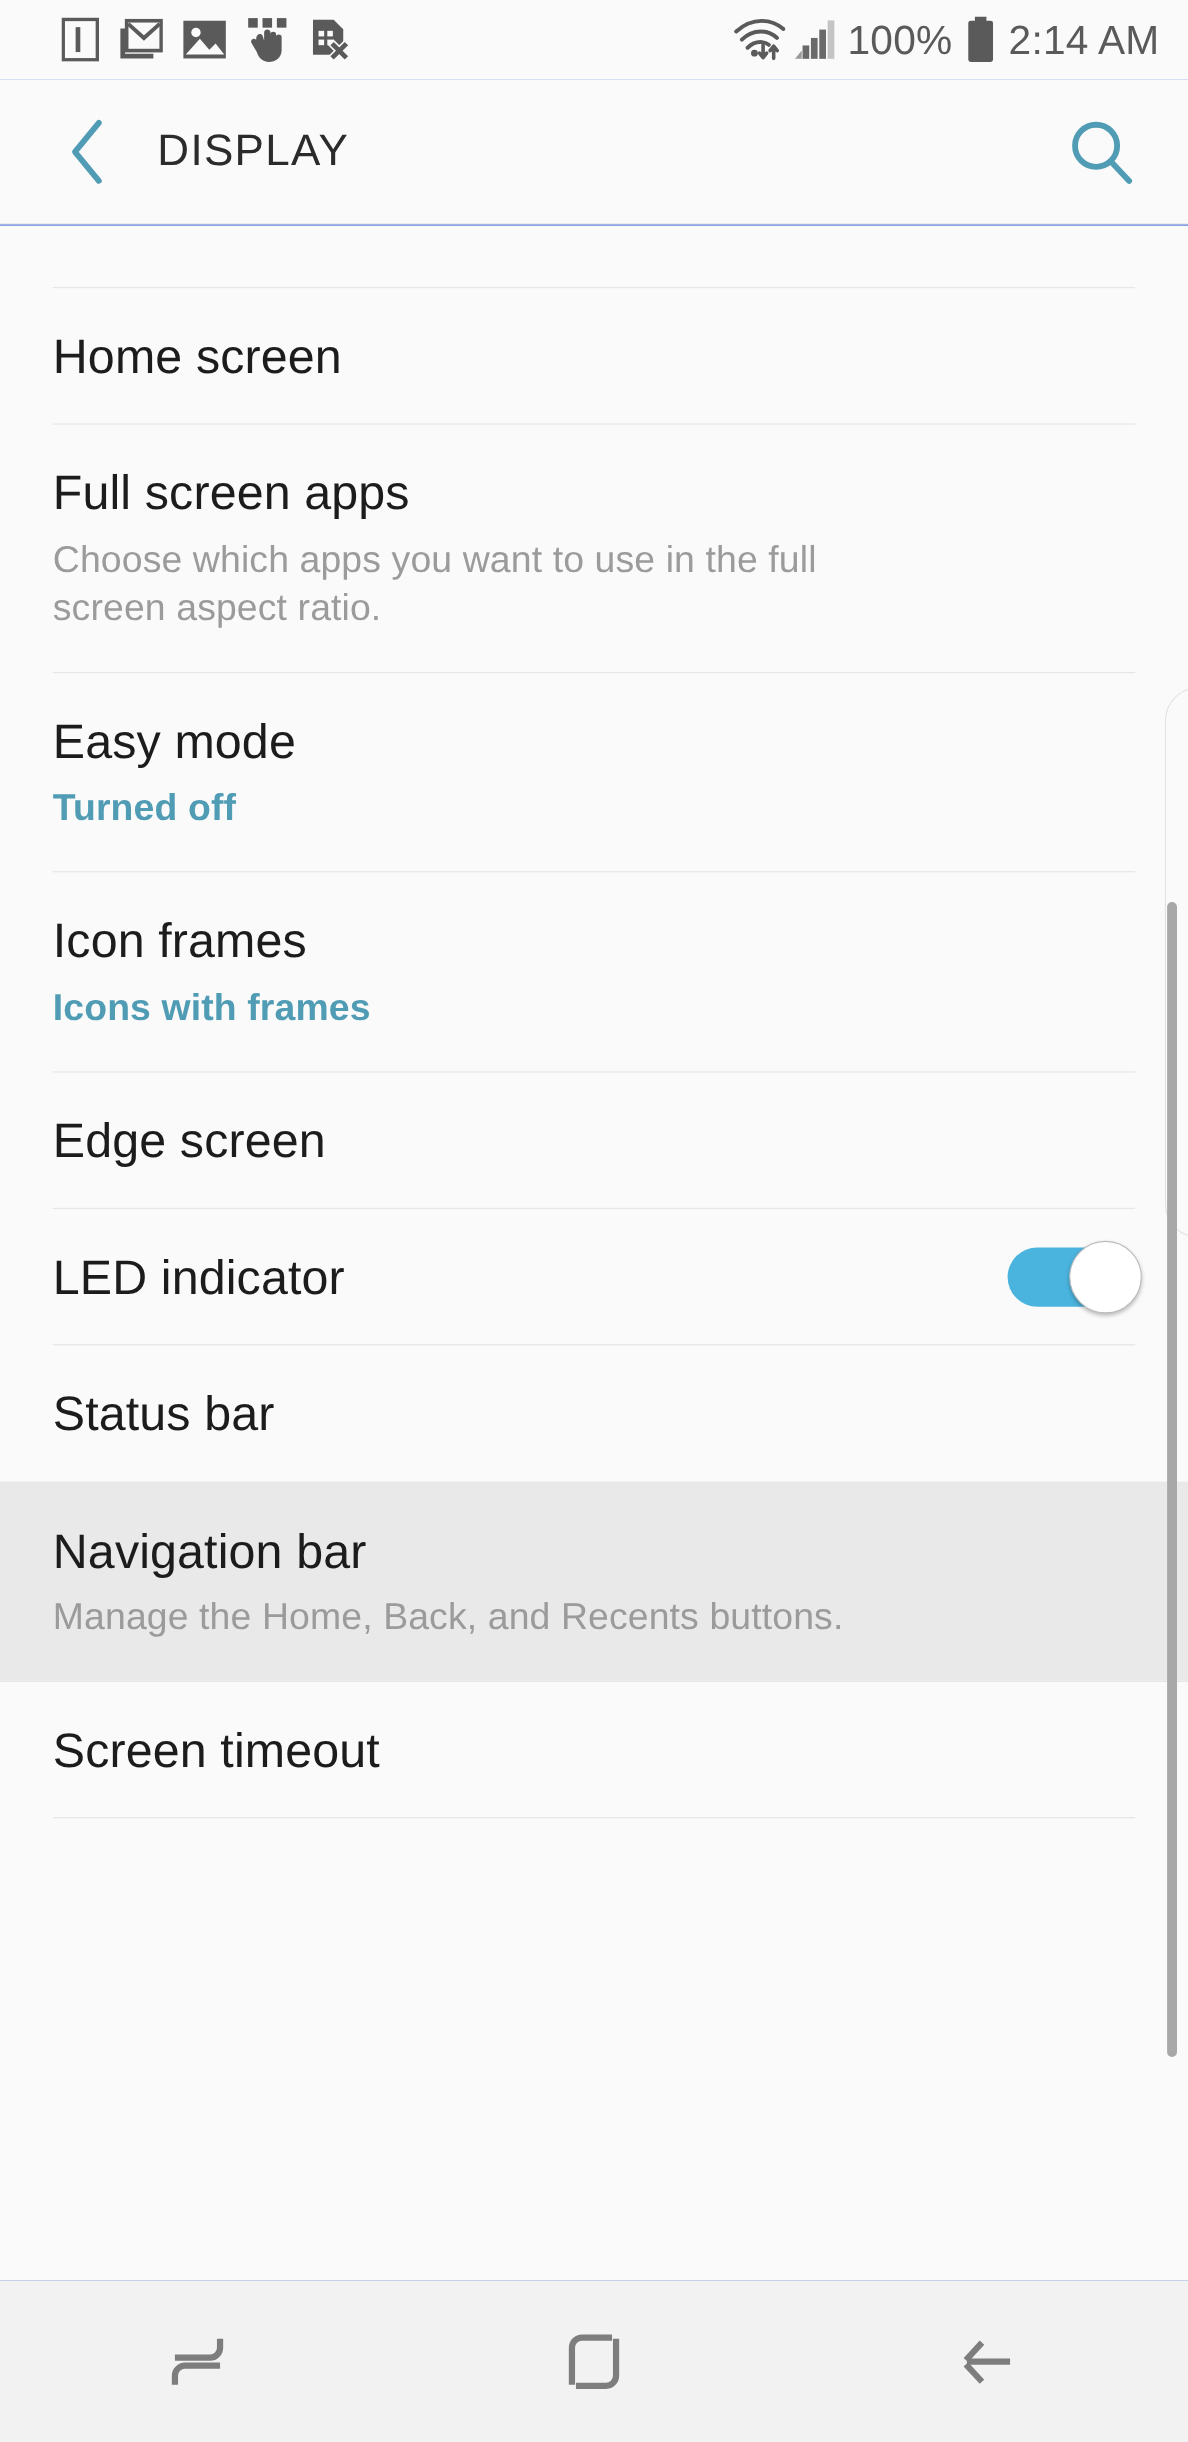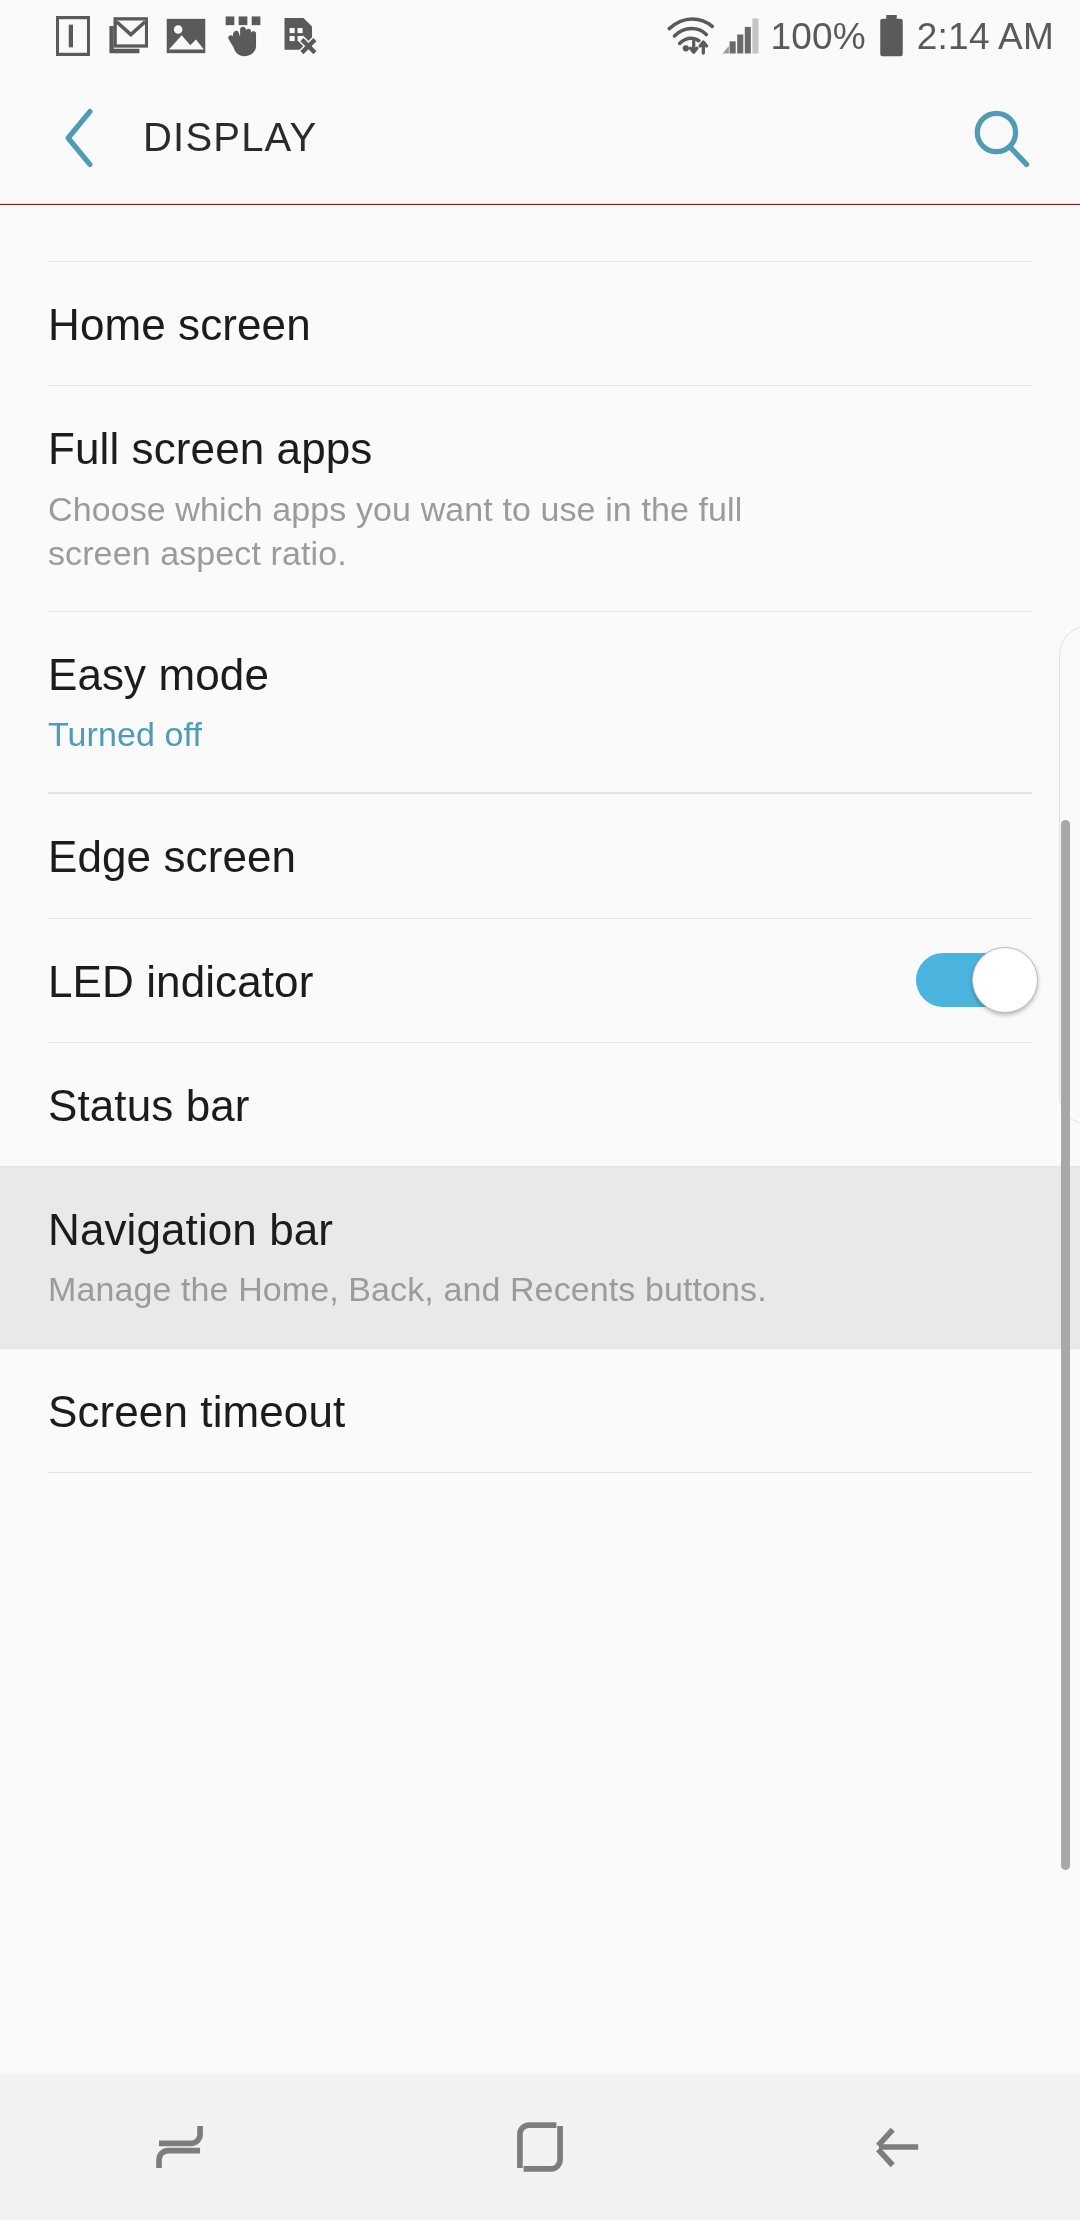--- a/index.html
+++ b/index.html
@@ -7,21 +7,21 @@
     padding: 0;
     background: #ffffff;
   }
   body {
     font-family: "Liberation Sans", sans-serif;
   }
   #screen {
     position: relative;
     width: 1080px;
     height: 2220px;
-    background: #7f1d1d;
+    background: #1d4ed8;
     overflow: hidden;
   }
 
   
   .status-bar {
     position: absolute;
     top: 0; left: 0;
     width: 1080px;
     height: 72px;
     background: #fafafa;
@@ -128,20 +128,21 @@
   }
   .row-sub {
     font-size: 34px;
     color: #9b9b9b;
     line-height: 1.30;
     margin-top: 13px;
     letter-spacing: 0.1px;
   }
   .row-sub.accent {
     color: #4f9cb4;
+    font-weight: bold;
   }
   .row-sub.narrow { max-width: 800px; }
 
   
   .toggle {
     flex: 0 0 auto;
     width: 122px;
     height: 66px;
     position: relative;
     margin-left: 26px;
@@ -322,20 +323,26 @@
     <div class="divider"></div>
 
     <div class="row">
       <div class="row-inner">
         <div class="row-title">Easy mode</div>
         <div class="row-sub accent">Turned off</div>
       </div>
     </div>
     <div class="divider"></div>
 
+    <div class="row">
+      <div class="row-inner">
+        <div class="row-title">Icon frames</div>
+        <div class="row-sub accent">Icons with frames</div>
+      </div>
+    </div>
     <div class="divider"></div>
 
     <div class="row">
       <div class="row-inner">
         <div class="row-title">Edge screen</div>
       </div>
     </div>
     <div class="divider"></div>
 
     <div class="row">

